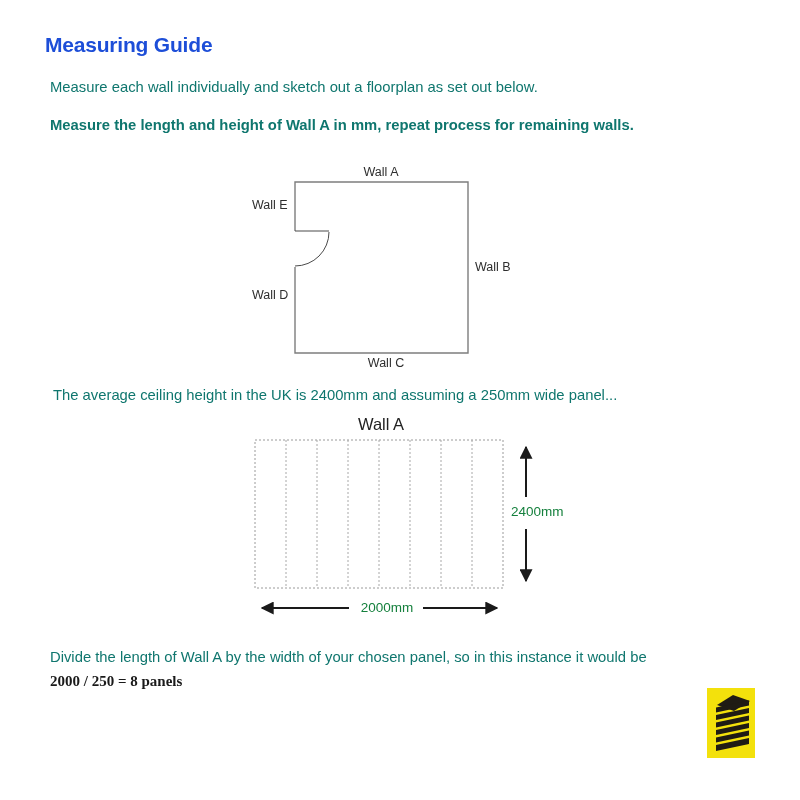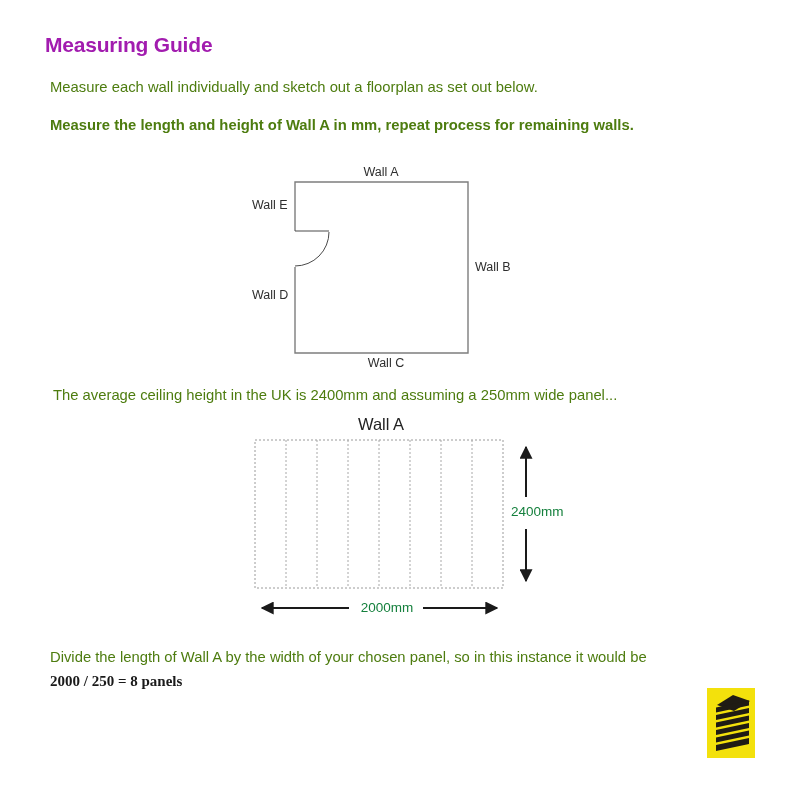--- a/index.html
+++ b/index.html
@@ -2,23 +2,23 @@
 <html><head>
 <meta charset="utf-8">
 <style>
   html,body{margin:0;padding:0;background:#ffffff;}
   .page{
     position:relative;width:800px;height:800px;background:#ffffff;
     font-family:"Liberation Sans",sans-serif;color:#1f1f1f;overflow:hidden;
   }
   .abs{position:absolute;white-space:nowrap;}
   .page-title{
-    font-size:21px;font-weight:bold;letter-spacing:-0.2px;color:#a21caf;margin:0;
+    font-size:21px;font-weight:bold;letter-spacing:-0.2px;color:#1d4ed8;margin:0;
   }
-  .body-text{font-size:14.8px;color:#4d7c0f;margin:0;}
+  .body-text{font-size:14.8px;color:#0f766e;margin:0;}
   .bold-line{font-size:15px;font-weight:bold;color:#1a1a1a;margin:0;}
   .fp-label{font-size:12.5px;color:#2e2e2e;}
   .panel-title{font-size:16.5px;color:#222;}
   .dim-label{font-size:13.5px;color:#15803d;}
   .centerx{transform:translateX(-50%);}
   .floorplan-svg line,.floorplan-svg path{vector-effect:non-scaling-stroke;}
   .panel-dividers line{stroke:#a8a8a8;stroke-width:1;stroke-dasharray:2 2;}
   .logo-box{
     background:#F3E10C;width:48px;height:70px;
     display:flex;align-items:center;justify-content:center;

